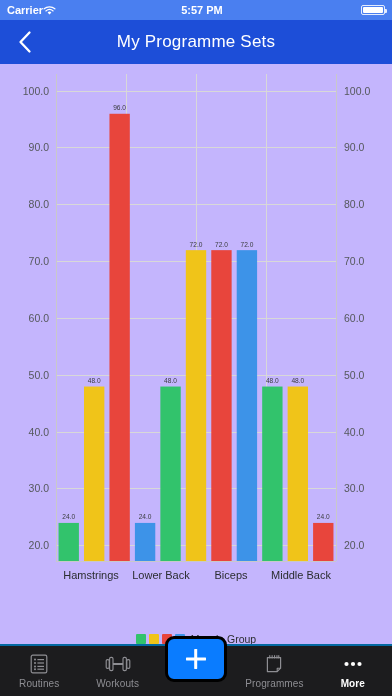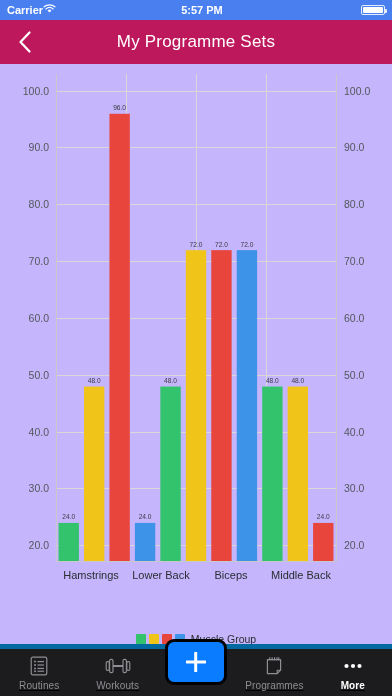--- a/index.html
+++ b/index.html
@@ -9,40 +9,40 @@
     background:#ffffff;
     -webkit-font-smoothing:antialiased;
   }
 
   
   .statusbar{
     height:20px; background:#4a7ff0; color:#ffffff;
     display:flex; align-items:center; padding:0 7px;
     font-size:11px; font-weight:bold; position:relative;
   }
-  .sb-left{ display:flex; align-items:flex-start; }
+  .sb-left{ display:flex; align-items:flex-end; }
   .sb-time{
     position:absolute; left:0; right:0; text-align:center;
     font-size:11px; font-weight:bold; pointer-events:none;padding-left:12px;
   }
   .sb-right{ margin-left:auto; display:flex; align-items:center; gap:4px; z-index:2;}
   .wifi{ display:block; }
   .battery{
     width:24px; height:10px; border:1px solid rgba(255,255,255,.85);
     border-radius:2px; position:relative; padding:1px;
   }
   .battery::after{
     content:""; position:absolute; right:-3px; top:3px; width:2px; height:4px;
     background:rgba(255,255,255,.85); border-radius:0 1px 1px 0;
   }
   .battery-fill{ height:100%; background:#ffffff; border-radius:1px; }
 
   
   .navbar{
-    height:44px; background:#be185d; display:flex; align-items:center;
+    height:44px; background:#1d4ed8; display:flex; align-items:center;
     position:relative; padding:0 10px;
   }
   .back-btn{
     width:30px; height:30px; display:flex; align-items:center; justify-content:center;
     cursor:pointer; z-index:3;
   }
   .nav-title{
     position:absolute; left:0; right:0; text-align:center;
     color:#ffffff; font-size:17px; font-weight:400; letter-spacing:.2px;
     pointer-events:none;
@@ -77,22 +77,21 @@
     display:flex; align-items:center; justify-content:center; gap:6px;
   }
   .legend-swatches{ display:flex; gap:3px; }
   .swatch{ width:10px; height:10px; border-radius:1px; }
   .legend-text{ font-size:10.5px; color:#2b2d30; }
 
   
   .tabbar{
     position:absolute; left:0; bottom:0; width:392px; height:52px;
     background:#1c1c1e; display:flex; align-items:stretch;
-    border-top:5px solid #0369a1;
-    text-decoration:underline;
+    border-top:2px solid #0369a1;
   }
   .tabitem{
     flex:1; display:flex; flex-direction:column; align-items:center;
     justify-content:center; gap:3px; cursor:pointer; position:relative;
   }
   .tabicon{ height:22px; display:flex; align-items:center; justify-content:center; }
   .tablabel{ font-size:10px; color:#8e8e93; letter-spacing:.1px; }
   .tabitem.active .tablabel{ color:#ffffff; font-weight:bold; }
   .fab-wrap{ flex:1; display:flex; align-items:flex-start; justify-content:center; position:relative;}
   .fab{

